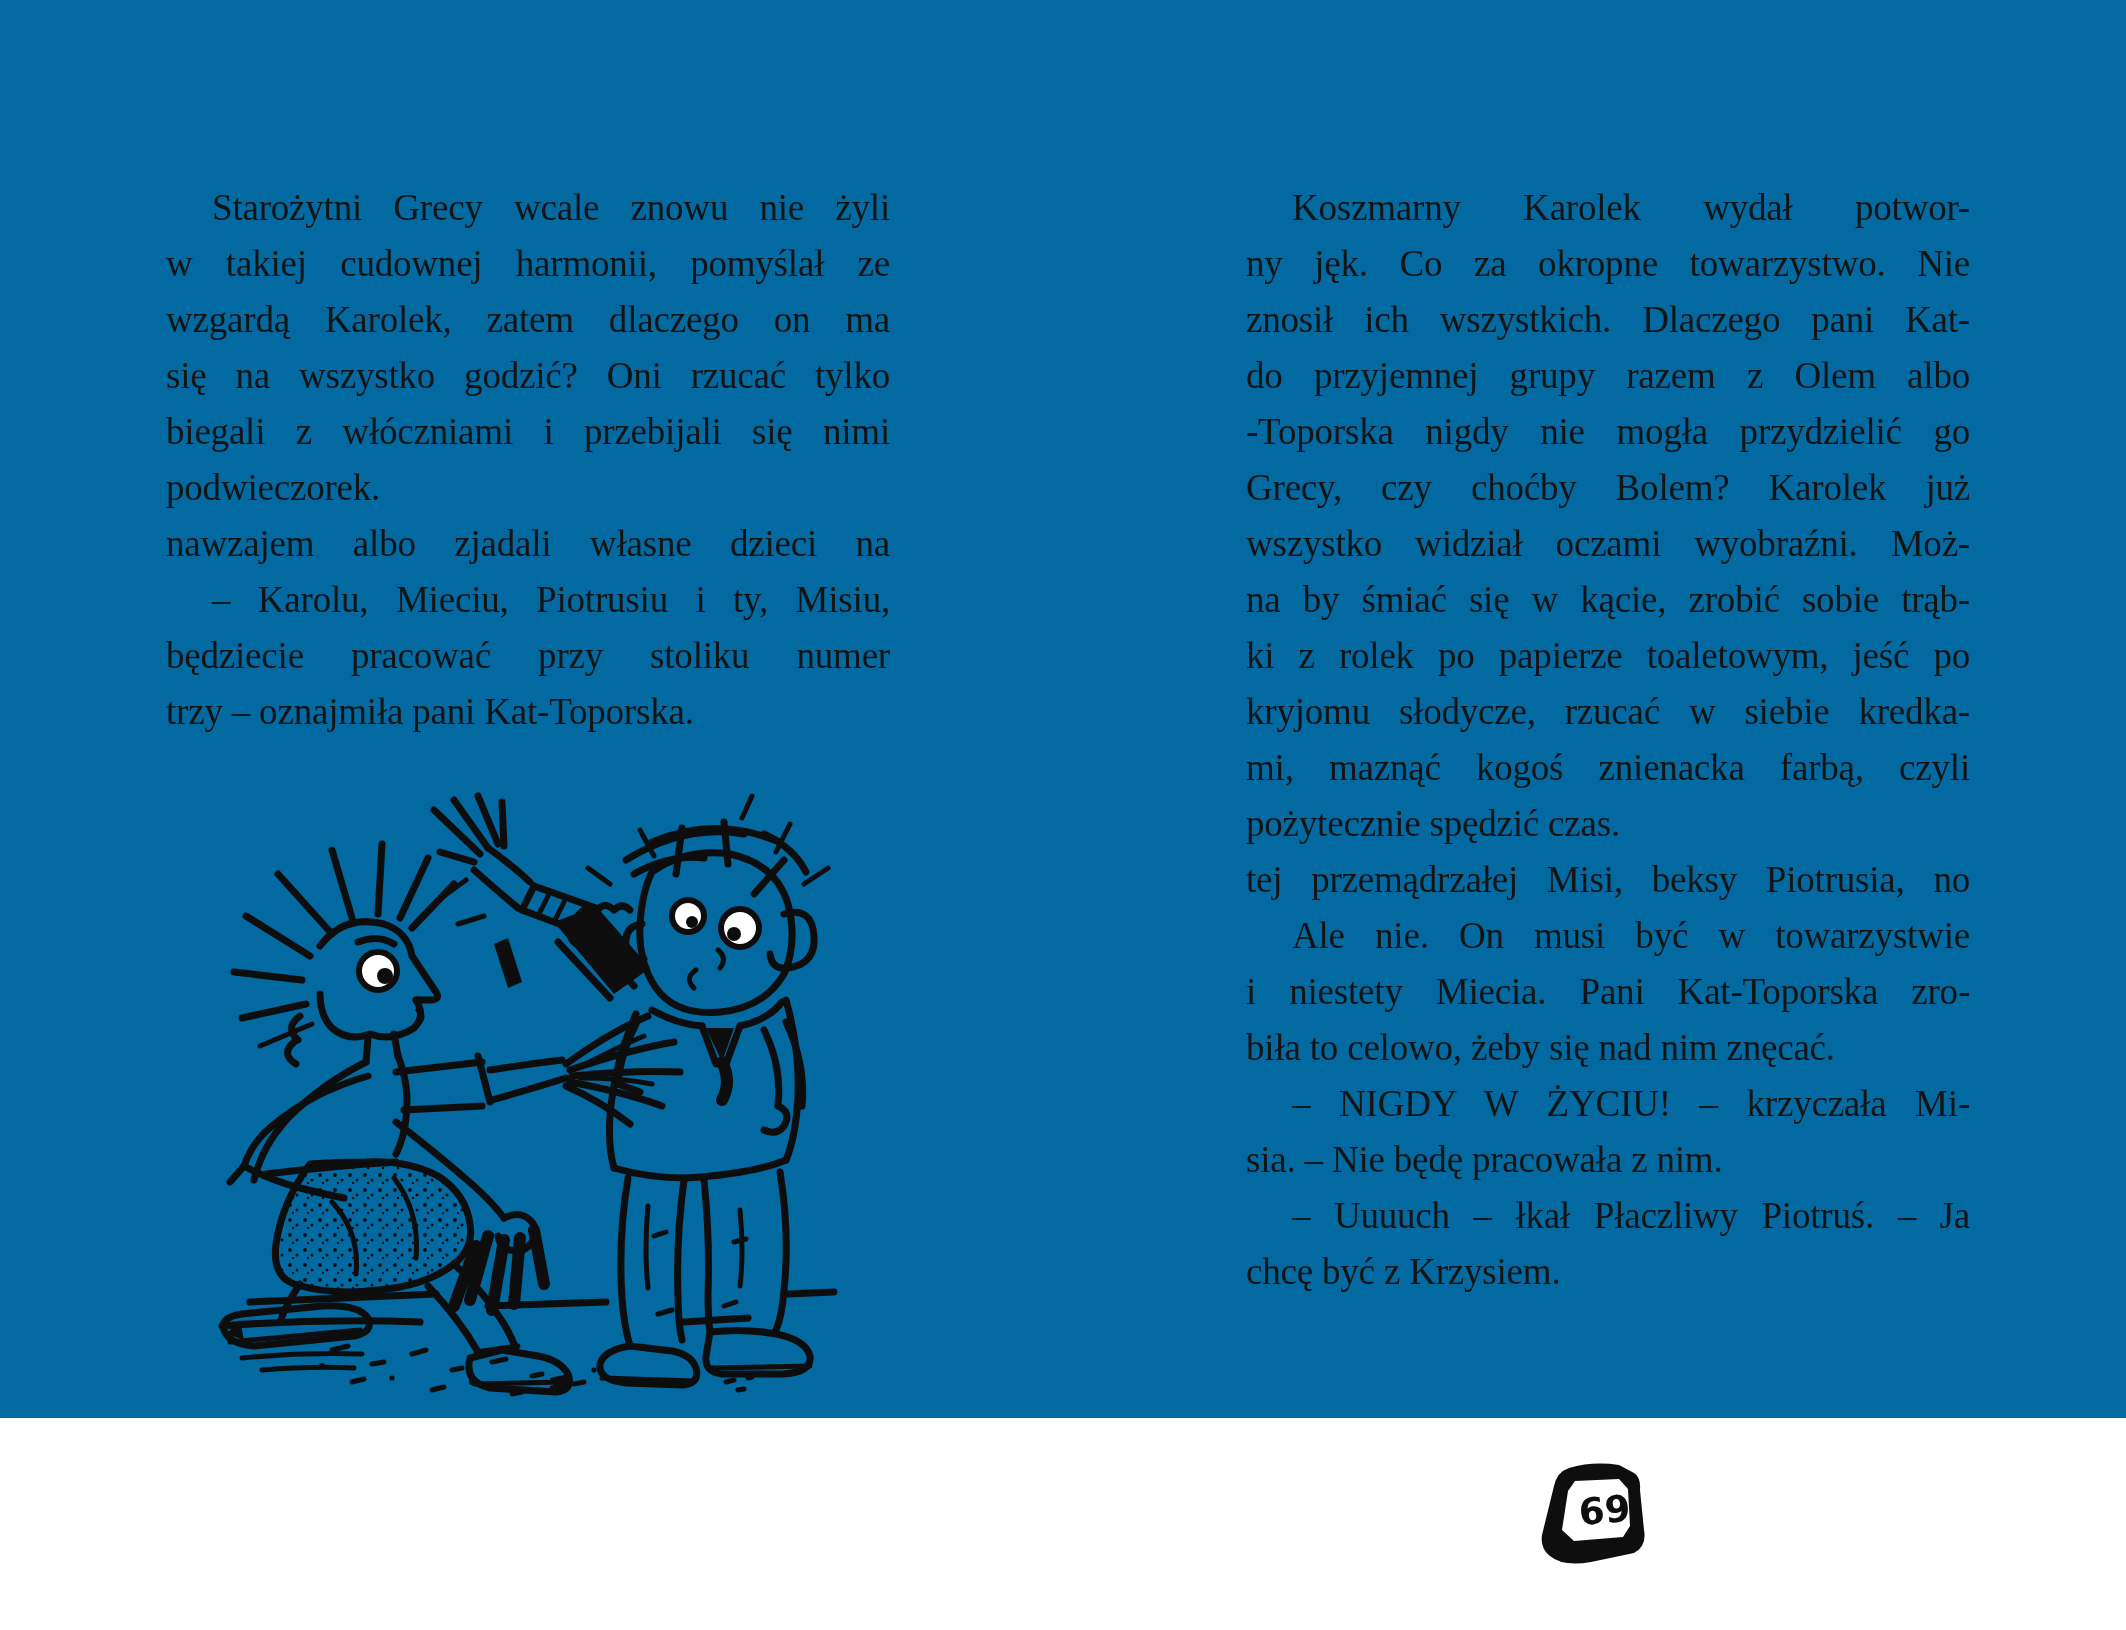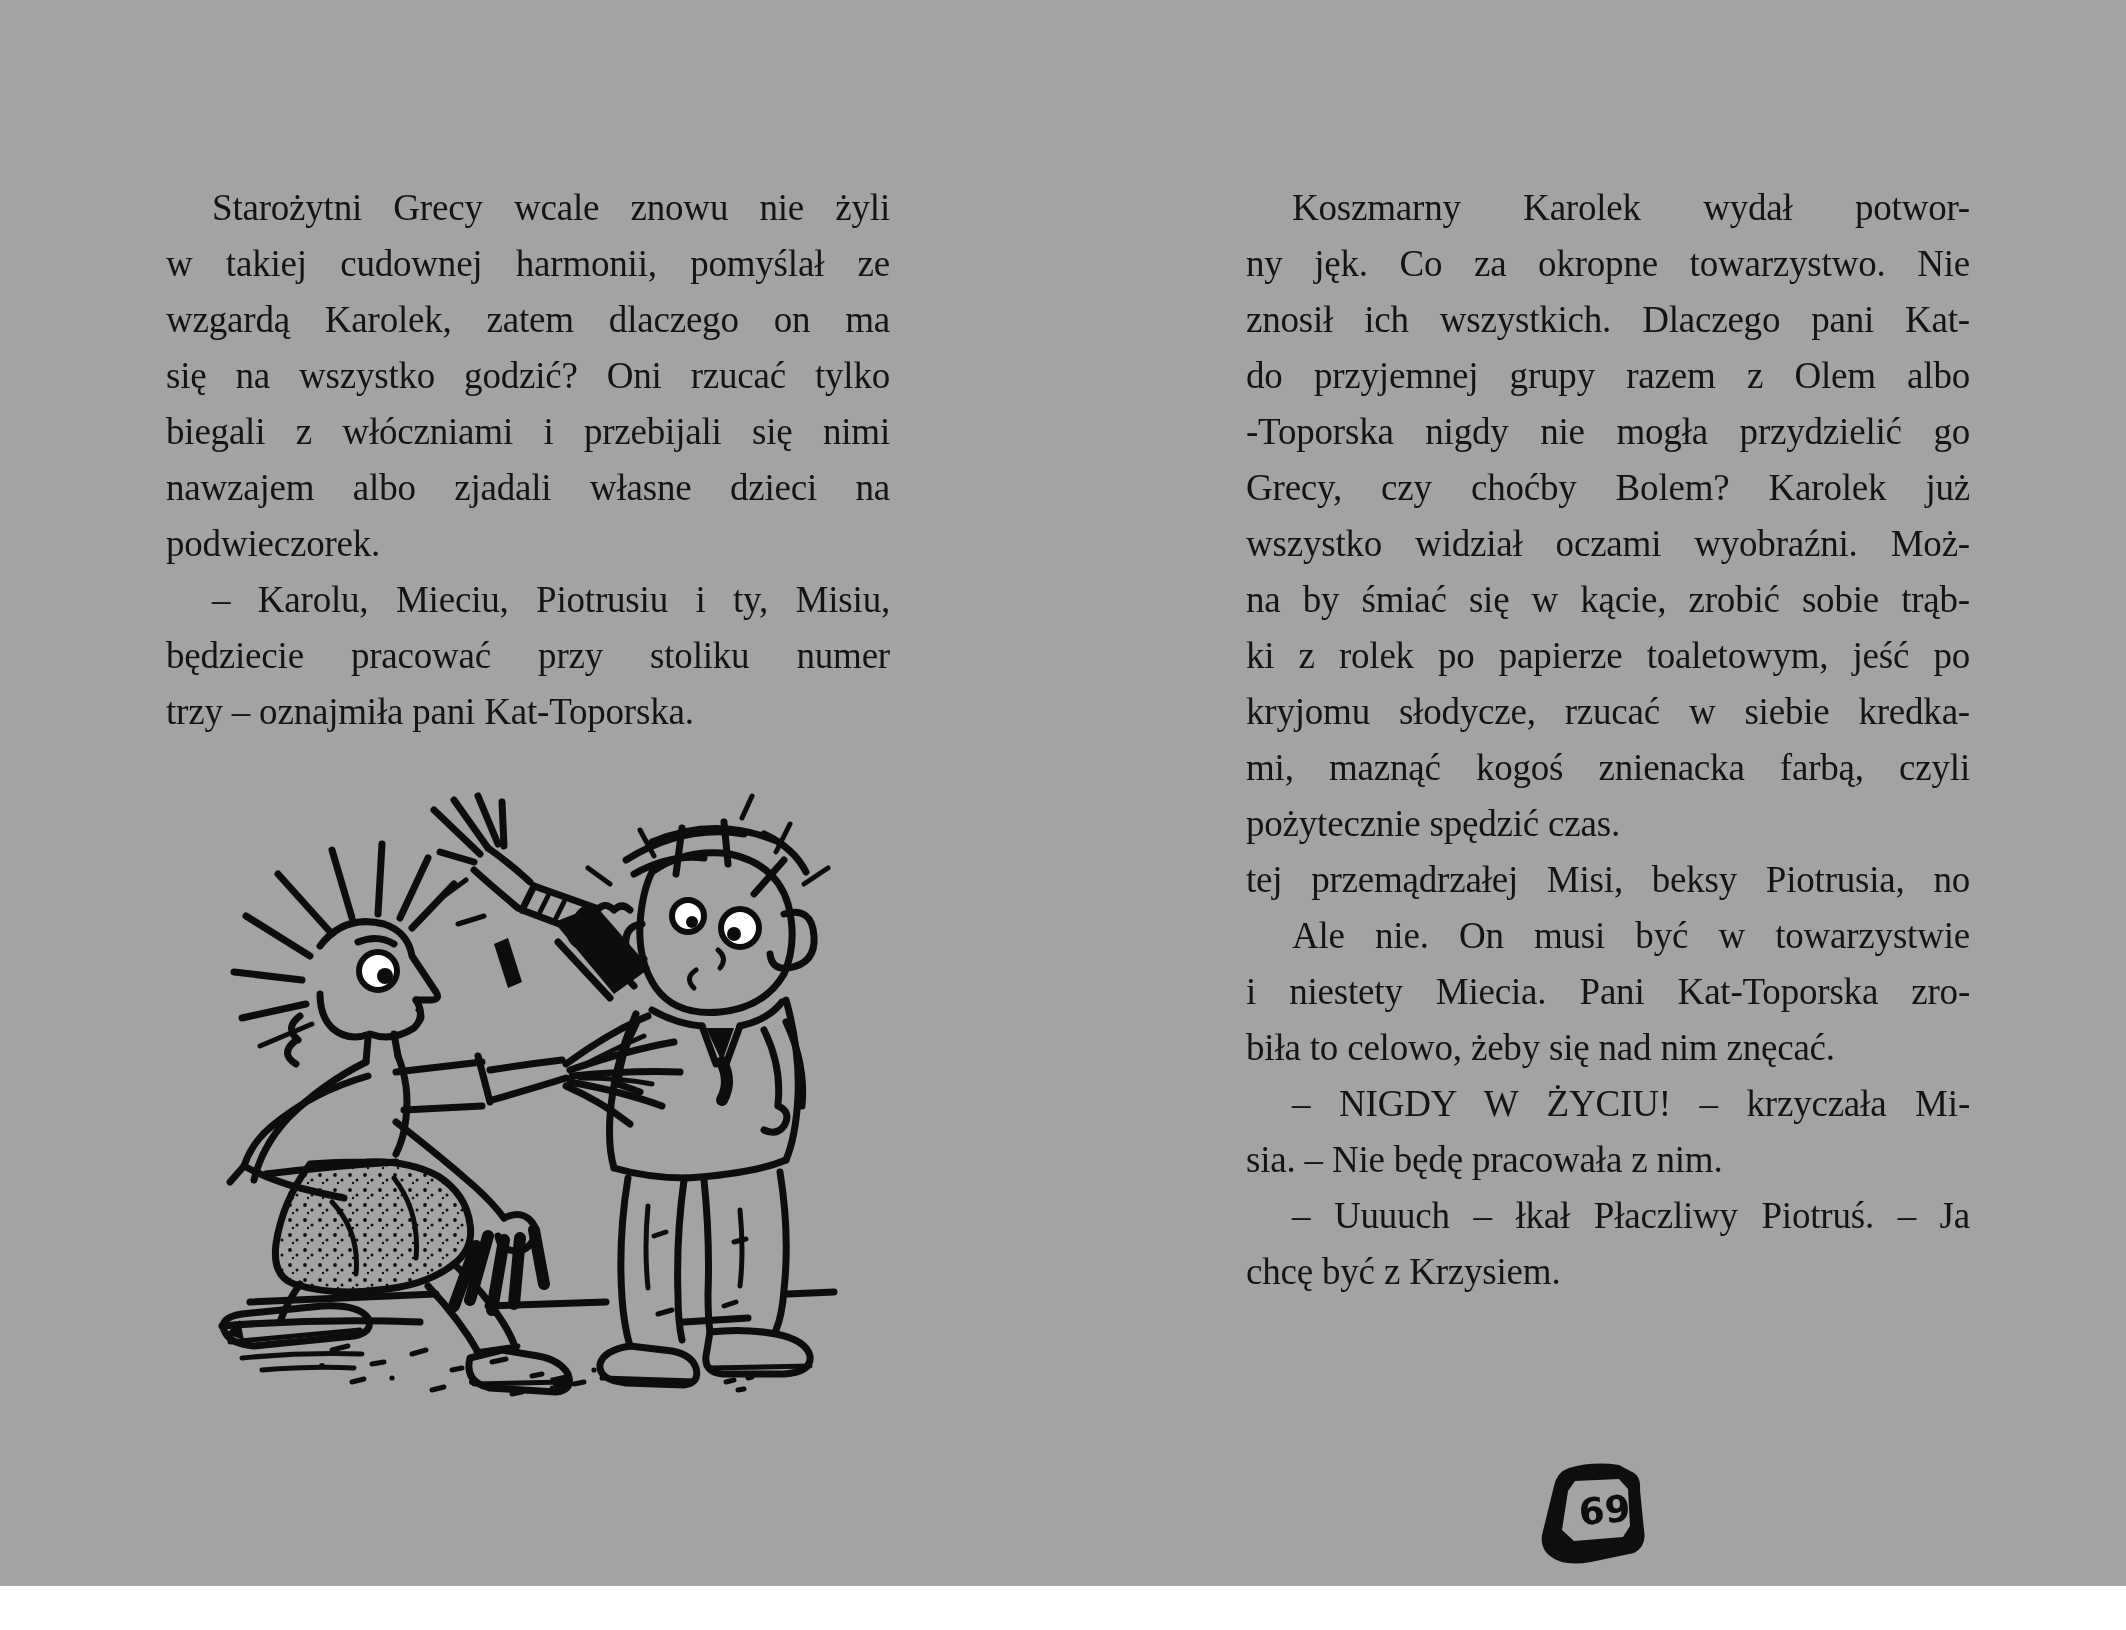--- a/index.html
+++ b/index.html
@@ -2,21 +2,21 @@
 <html><head>
 <meta charset="utf-8">
 <style>
   html, body {
     margin: 0; padding: 0;
     width: 2126px; height: 1630px;
     background: #ffffff;
     overflow: hidden;
     font-family: "Liberation Serif", "DejaVu Serif", serif;
   }
-  .spread { position: relative; width: 2126px; height: 1586px; background: #a3a3a3; }
+  .spread { position: relative; width: 2126px; height: 1418px; background: #0369a1; }
 
   .page-text {
     position: absolute;
     top: 180px;
     width: 724px;
     font-size: 37px;
     line-height: 56px;
     color: #141414;
     letter-spacing: -0.2px;
   }
@@ -56,22 +56,22 @@
 
 <div class="spread">
 
   <div class="page-text left-col">
     <div>
       <div class="tl ps">Starożytni Grecy wcale znowu nie żyli</div>
       <div class="tl">w takiej cudownej harmonii, pomyślał ze</div>
       <div class="tl">wzgardą Karolek, zatem dlaczego on ma</div>
       <div class="tl">się na wszystko godzić? Oni rzucać tylko</div>
       <div class="tl">biegali z włóczniami i przebijali się nimi</div>
+      <div class="tl pe">podwieczorek.</div>
       <div class="tl">nawzajem albo zjadali własne dzieci na</div>
-      <div class="tl pe">podwieczorek.</div>
     </div>
     <div>
       <div class="tl ps">– Karolu, Mieciu, Piotrusiu i ty, Misiu,</div>
       <div class="tl">będziecie pracować przy stoliku numer</div>
       <div class="tl pe">trzy – oznajmiła pani Kat-Toporska.</div>
     </div>
   </div>
 
   <div class="page-text right-col">
     <div>

